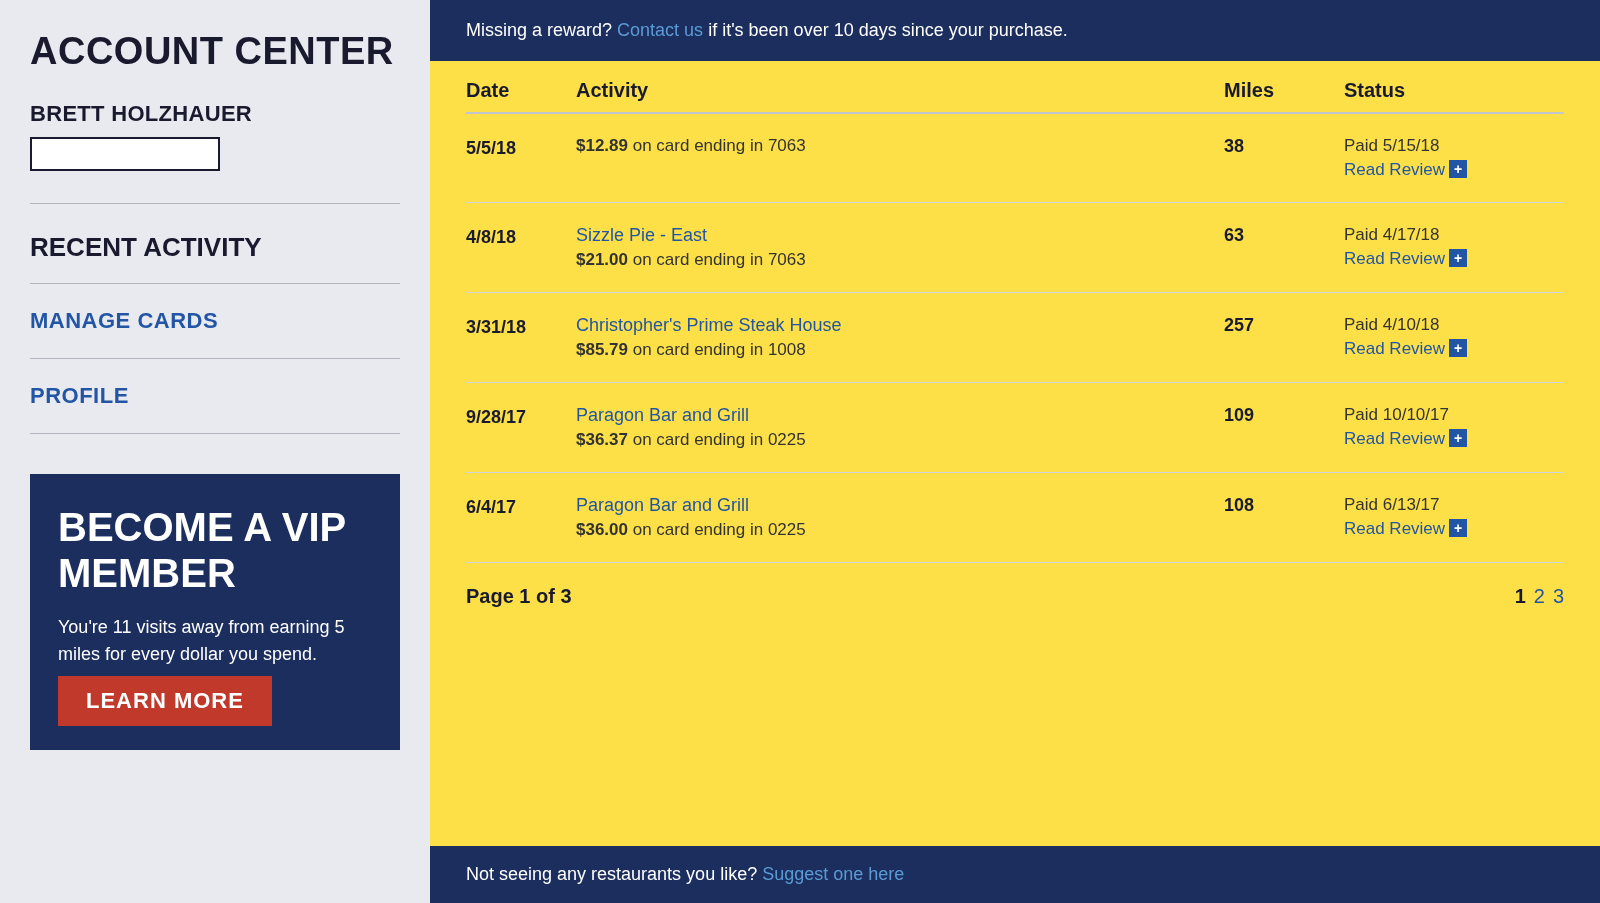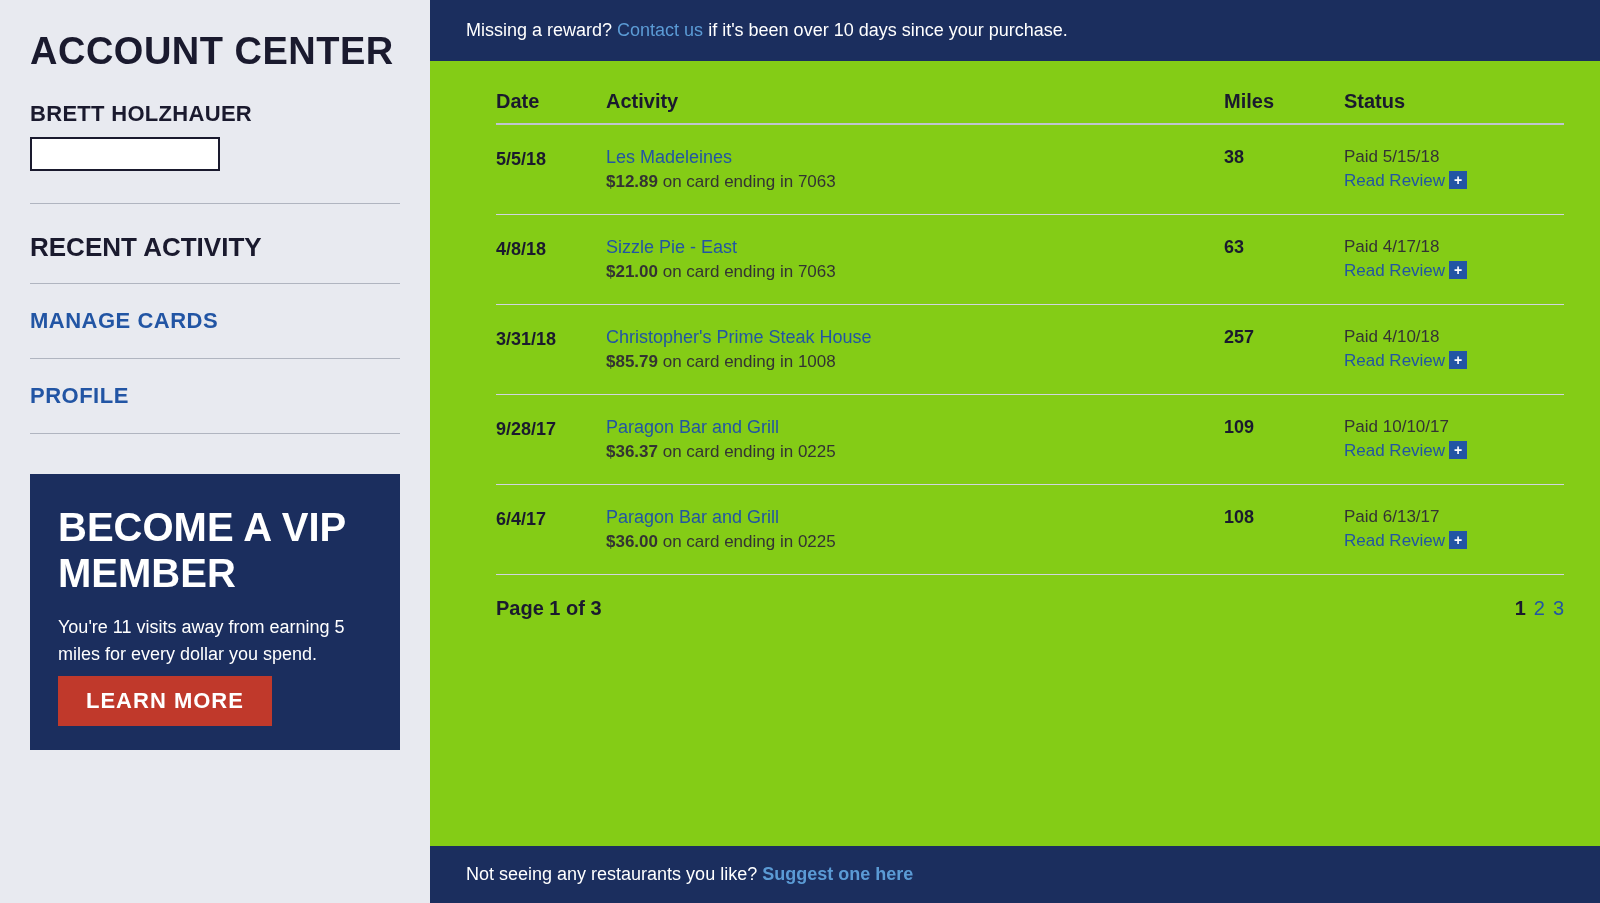--- a/index.html
+++ b/index.html
@@ -98,42 +98,41 @@
       padding: 12px 28px;
       border: none;
       cursor: pointer;
       letter-spacing: 1px;
       display: inline-block;
     }
 
     
     #main {
       flex: 1;
-      background: #84cc16;
+      background: #fde047;
       display: flex;
       flex-direction: column;
     }
 
     .top-banner {
       background: #1b2e5e;
       color: white;
       padding: 18px 36px;
       font-size: 18px;
       line-height: 1.4;
     }
 
     .top-banner a {
       color: #5b9bd5;
       text-decoration: none;
     }
 
     .activity-table {
       flex: 1;
-      padding: 11px 36px;
-      margin-left: 30px;
+      padding: 0 36px;
     }
 
     .table-header {
       display: grid;
       grid-template-columns: 110px 1fr 120px 220px;
       padding: 18px 0 10px 0;
       border-bottom: 2px solid #c0c5d0;
     }
 
     .table-header .col-head {
@@ -242,21 +241,20 @@
     .bottom-banner {
       background: #1b2e5e;
       color: white;
       padding: 18px 36px;
       font-size: 18px;
     }
 
     .bottom-banner a {
       color: #5b9bd5;
       text-decoration: none;
-      font-weight: bold;
     }
   </style>
 </head>
 <body>
 
 <div id="sidebar">
   <div class="account-center-title">ACCOUNT CENTER</div>
   <div class="user-name">BRETT HOLZHAUER</div>
   <input class="user-input" type="text" style="">
   <hr class="sidebar-divider">
@@ -287,21 +285,20 @@
       <div class="col-head">Date</div>
       <div class="col-head">Activity</div>
       <div class="col-head">Miles</div>
       <div class="col-head">Status</div>
     </div>
 
     <div id="table-body">
         <div class="table-row">
       <div class="row-date">5/5/18</div>
       <div class="row-activity">
-        <a class="activity-name" href="#">Les Madeleines</a>
         <span class="activity-detail">
           <span class="amount">$12.89</span>
           <span> on card ending in 7063</span>
         </span>
       </div>
       <div class="row-miles">38</div>
       <div class="row-status">
         <div class="status-paid">Paid 5/15/18</div>
         <a href="#" class="read-review">
           Read Review

